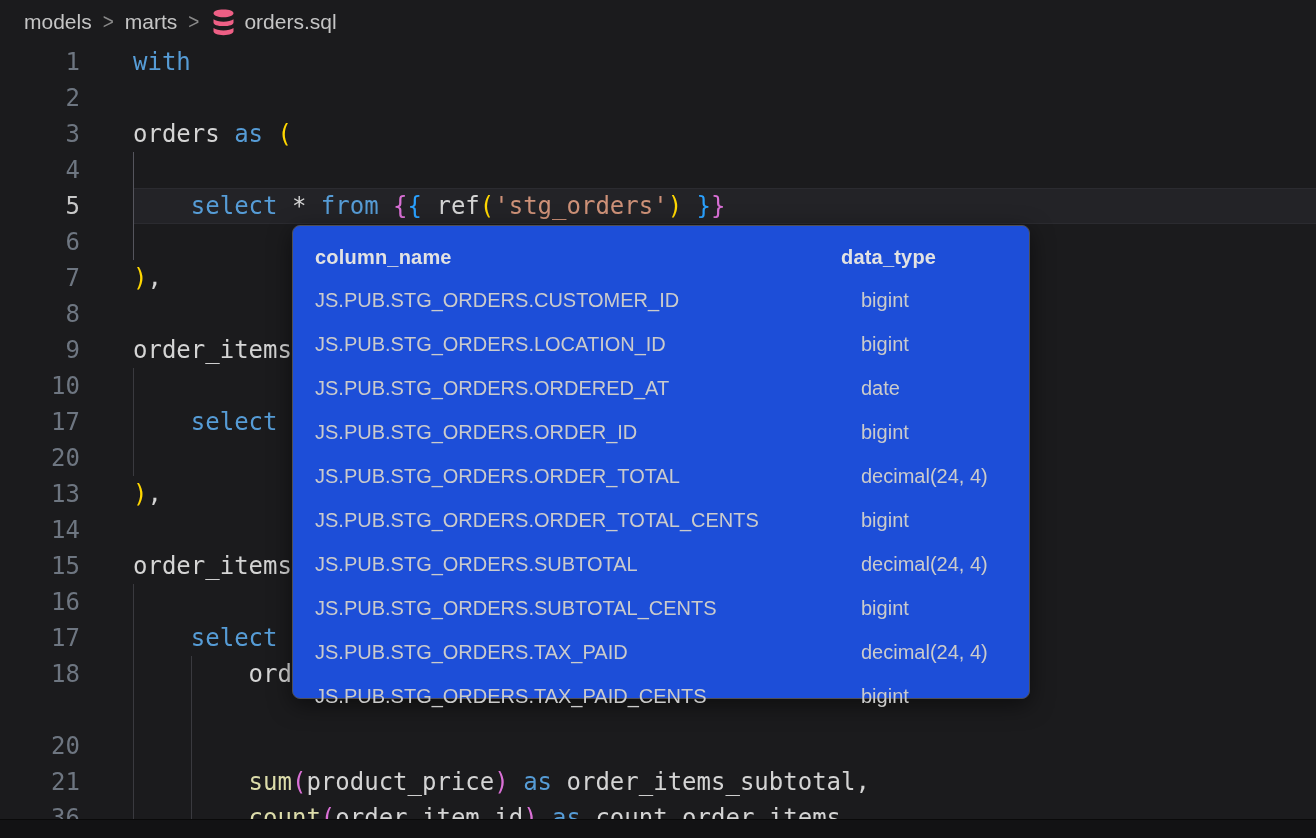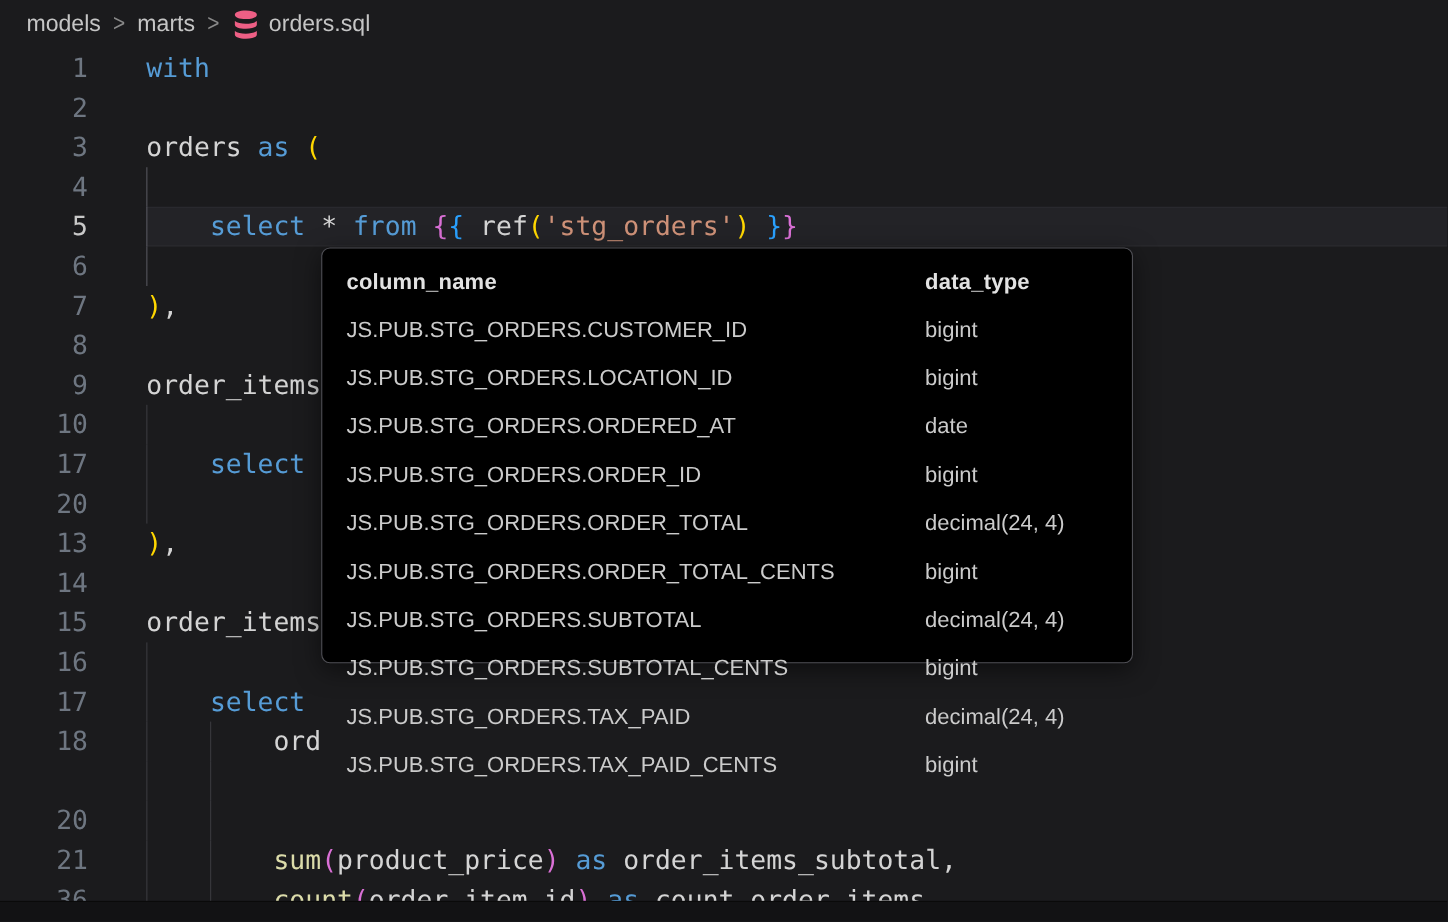--- a/index.html
+++ b/index.html
@@ -30,26 +30,26 @@
   .tok-id{color:var(--c-id,#d4d4d4);}
   .tok-op{color:var(--c-id,#d4d4d4);}
   .tok-b1{color:var(--c-b1,#ffd700);}
   .tok-b2{color:var(--c-b2,#da70d6);}
   .tok-b3{color:var(--c-b3,#2aa1ff);}
   .tok-fn{color:var(--c-fn,#dcdcaa);}
   .tok-str{color:var(--c-str,#ce9178);}
   .tok-ws{color:transparent;}
 
   
-  .popup{position:absolute;left:292px;top:225px;width:738px;height:378px;box-sizing:border-box;
-         background:#000000;border:1px solid #4f4f55;border-radius:8px;
+  .popup{position:absolute;left:292px;top:225px;width:738px;height:474px;box-sizing:border-box;
+         background:#1d4ed8;border:1px solid #4f4f55;border-radius:8px;
          box-shadow:0 6px 22px rgba(0,0,0,.5);z-index:5;padding:10px 33px 0 22px;}
   .phead,.prow{display:grid;grid-template-columns:526px 1fr;align-items:center;}
   .phead{height:42px;font-weight:bold;font-size:20px;color:#e2e2e2;letter-spacing:.2px;}
-  .prow{height:44px;font-size:20px;color:#cbcbcb;}
+  .prow{height:44px;font-size:20px;color:#cbcbcb;gap:20px;}
   .prow span{white-space:nowrap;}
 
   
   .bottom-bar{position:absolute;left:0;right:0;bottom:0;height:18px;background:#121214;
               border-top:1px solid #0a0a0a;z-index:6;}
 </style>
 </head>
 <body>
 
 <div class="screen">

